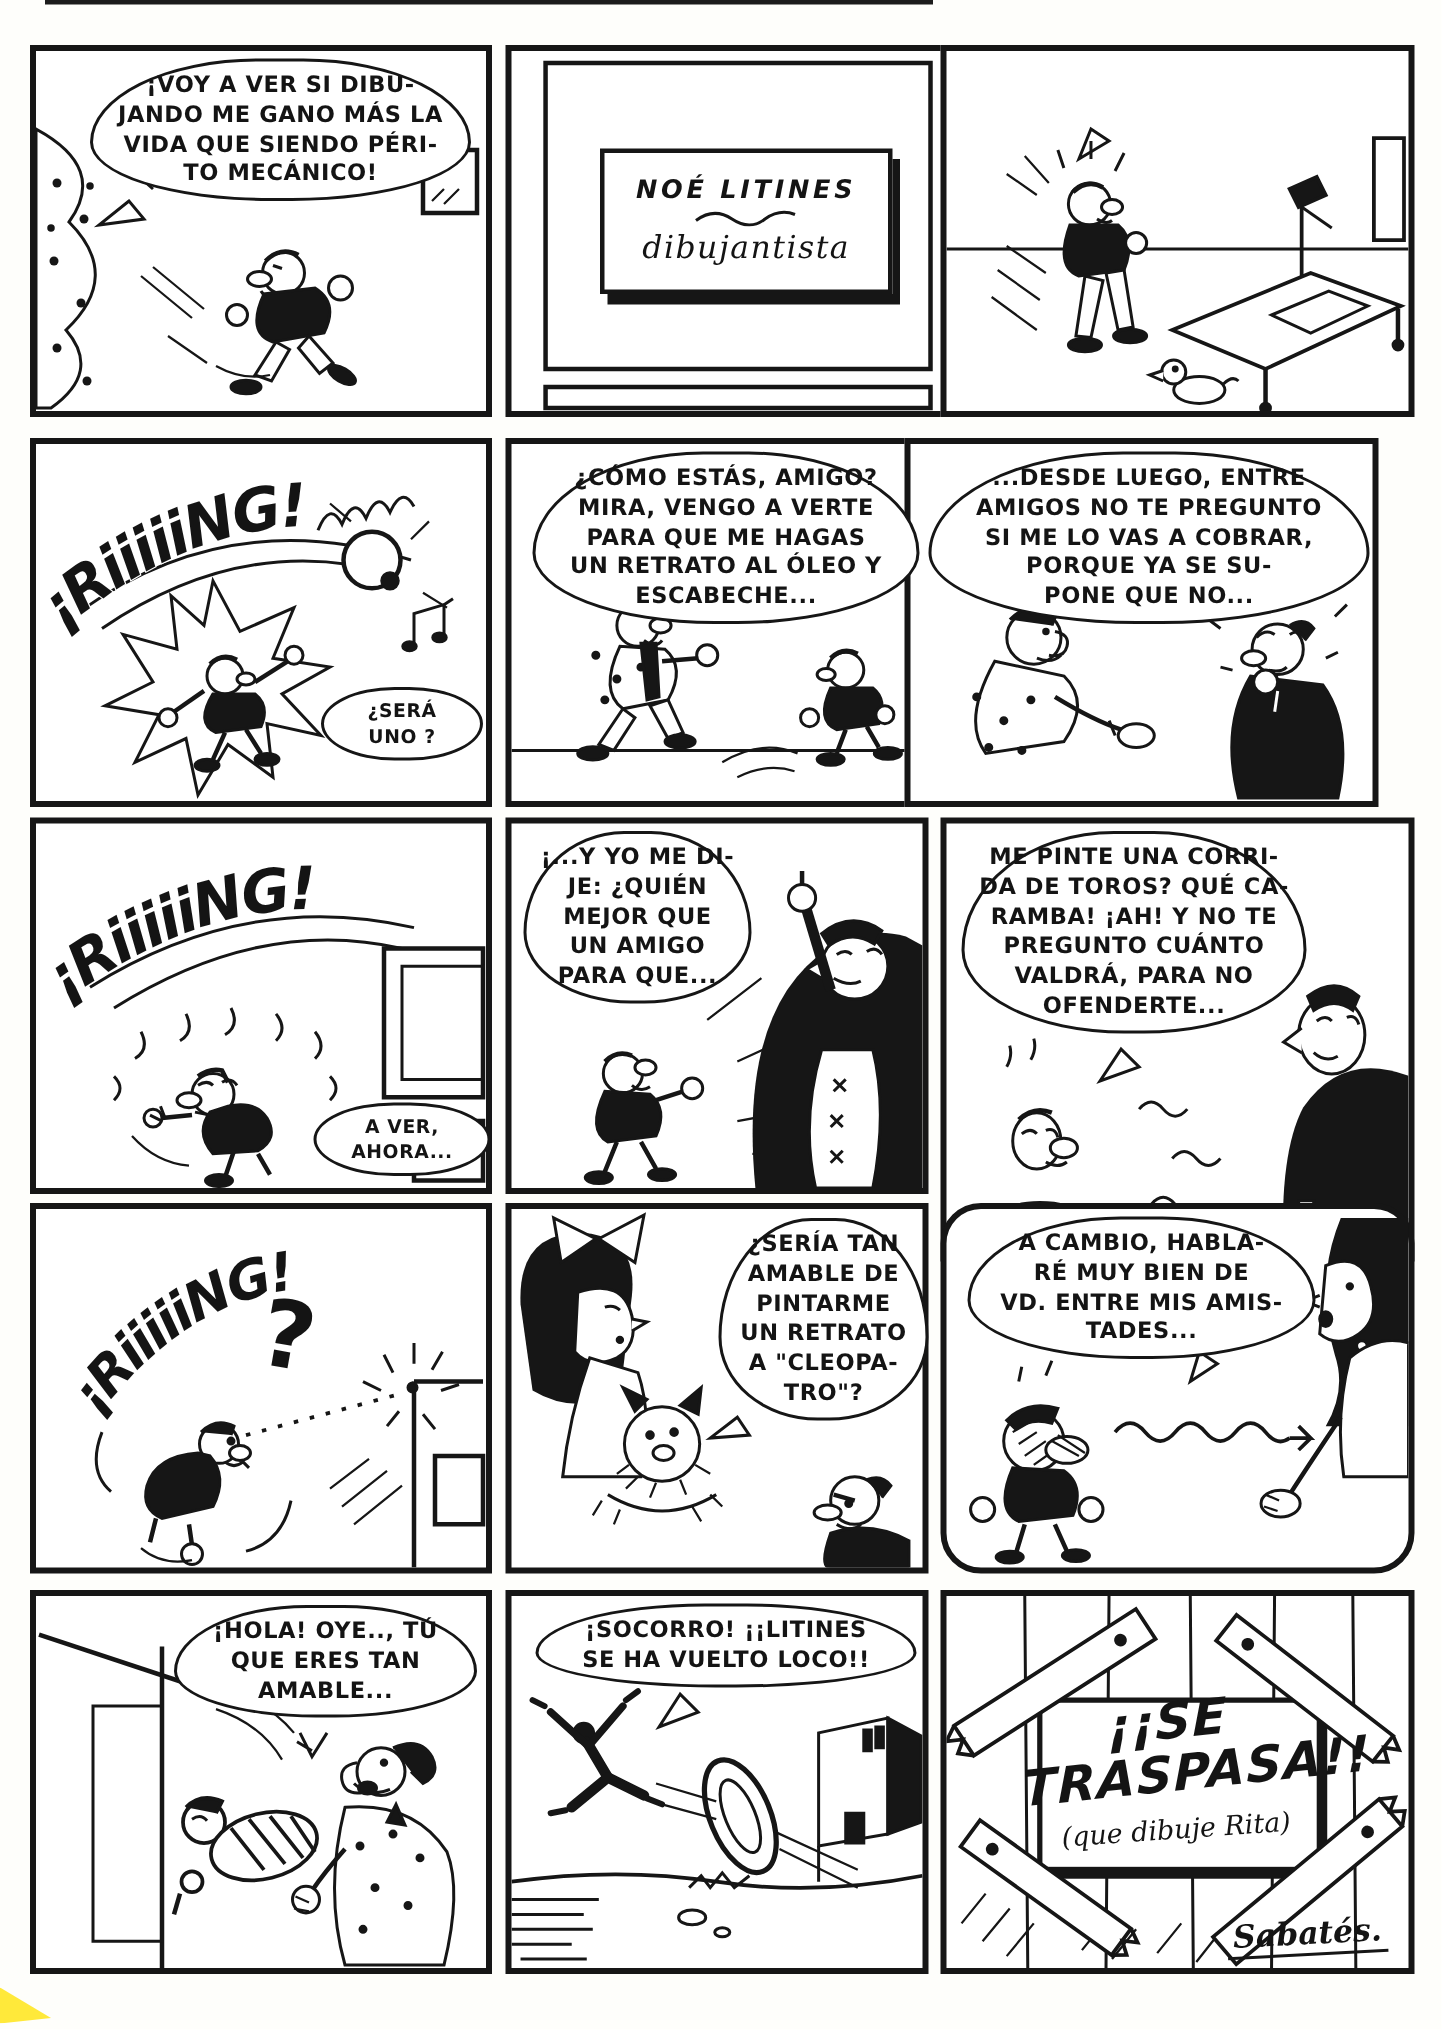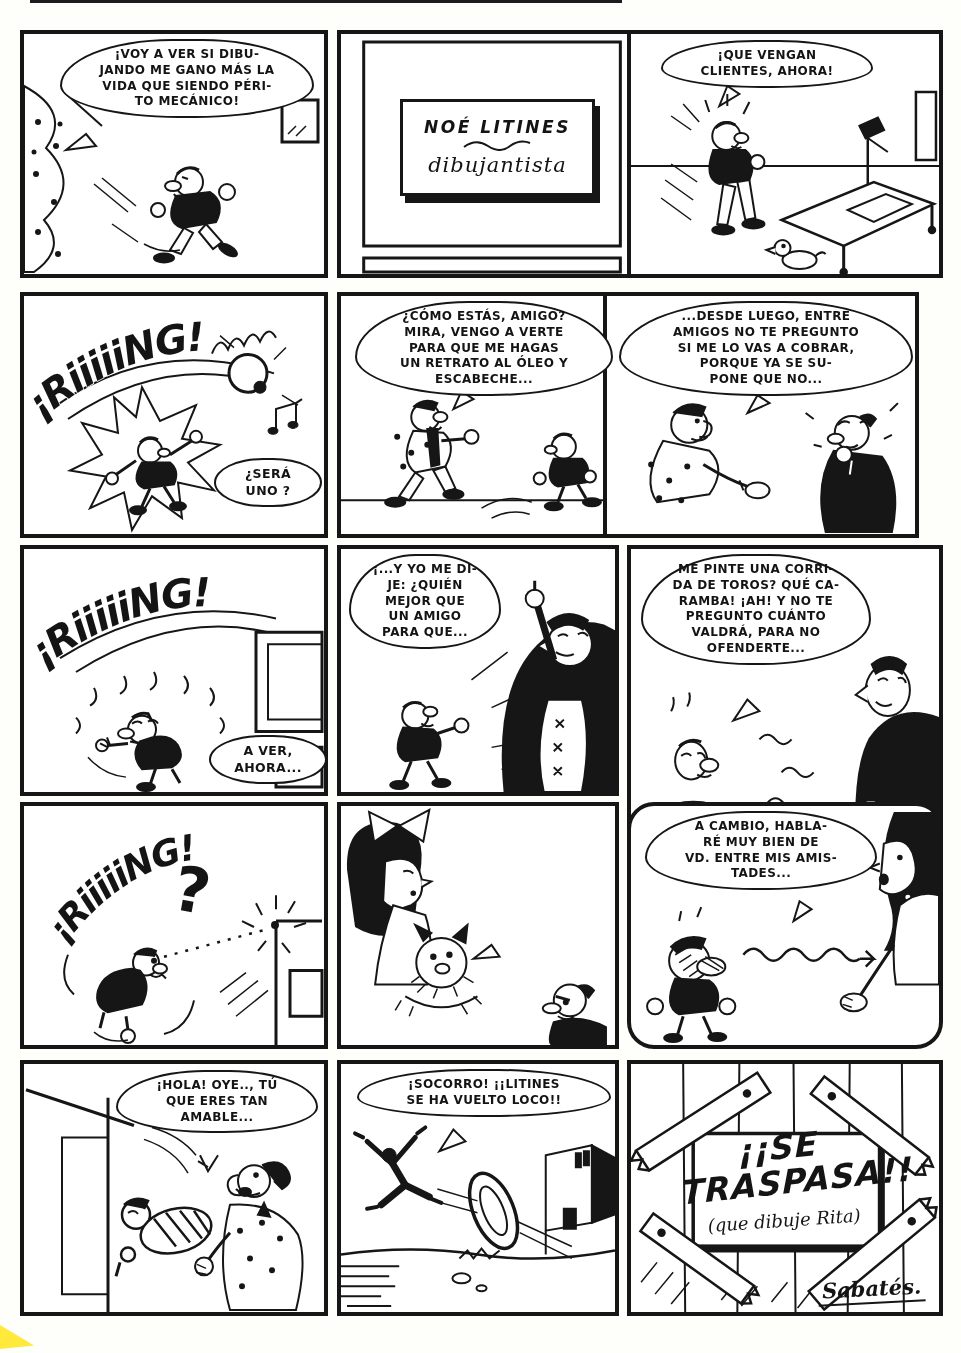--- a/index.html
+++ b/index.html
@@ -5,21 +5,21 @@
   html,body{margin:0;padding:0;background:#ffffff;}
   .page{position:relative;width:961px;height:1353px;background:#fefefb;overflow:hidden;
         font-family:"DejaVu Sans",sans-serif;color:#141414;}
   .top-rule{position:absolute;left:30px;top:0;width:592px;height:3px;background:#1c1c1c;}
   .smudge{position:absolute;left:0;top:1325px;width:34px;height:24px;
           clip-path:polygon(0 0,100% 85%,0 100%);}
   .panel{position:absolute;background:#ffffff;border:4px solid #161616;box-sizing:border-box;}
   .art{position:absolute;left:0;top:0;width:100%;height:100%;}
   .art *{vector-effect:non-scaling-stroke;}
   .bubble{position:absolute;z-index:3;background:#fff;border:2px solid #161616;border-radius:16px;
-          padding:6px 9px;font-weight:bold;font-size:12px;line-height:1.32;letter-spacing:.4px;
+          padding:6px 9px;font-weight:bold;font-size:15px;line-height:1.32;letter-spacing:.4px;
           text-align:center;white-space:pre-line;}
   .bubble.small{font-size:12.5px;}
   .bubble.cloud{border-radius:45% 45% 48% 48% / 60% 60% 42% 42%;}
   .sfx-svg{position:absolute;left:0;top:0;width:100%;height:100%;z-index:2;overflow:visible;}
   .sfx{font-family:"DejaVu Sans",sans-serif;font-weight:bold;font-style:italic;
        font-size:40px;fill:#141414;letter-spacing:-2px;paint-order:stroke;stroke:#fff;stroke-width:1.5px;}
   .doorsign{position:absolute;left:19%;top:27%;width:61%;height:38%;background:#fff;
             border:3px solid #161616;box-shadow:5px 7px 0 #161616;z-index:3;
             display:flex;flex-direction:column;align-items:center;justify-content:center;gap:2px;}
   .doorsign .name{font-weight:bold;font-style:italic;letter-spacing:2.5px;font-size:17px;}
@@ -131,22 +131,20 @@
       </g>
       <g stroke="#161616" stroke-width="2" fill="#fff">
         <ellipse cx="168" cy="226" rx="17" ry="9"></ellipse>
         <circle cx="151" cy="214" r="8"></circle>
         <path d="M144,213 l-9,3 l9,4" fill="#fff"></path>
         <circle cx="152" cy="212" r="1.3" fill="#161616"></circle>
         <path d="M184,222 q6,-6 10,-2" fill="none"></path>
       </g>
       <rect x="284" y="58" width="20" height="68" fill="#fff" stroke="#161616" stroke-width="2.5"></rect>
     </svg>
-    <div class="bubble cloud" style="left:30px;top:6px;width:190px;">¡QUE VENGAN
-CLIENTES, AHORA!</div>
   </div>
 
   <div class="panel" style="left:20px;top:292px;width:308px;height:246px;">
     <svg class="art" viewBox="0 0 300 240" preserveAspectRatio="none">
       <path d="M30,112 Q130,40 250,78 M44,124 Q140,58 240,88" fill="none" stroke="#161616" stroke-width="2"></path>
       <g stroke="#161616" fill="#fff">
         <path d="M188,58 q8,-20 16,-4 q8,-20 16,-4 q8,-20 16,-4 q8,-18 16,-4" fill="none" stroke-width="2"></path>
         <circle cx="224" cy="78" r="19" stroke-width="3"></circle>
         <circle cx="236" cy="92" r="6" fill="#161616"></circle>
         <path d="M196,40 l14,12 M262,52 l-12,12 M258,100 l16,10" stroke-width="1.5"></path>
@@ -429,20 +427,26 @@
         <circle cx="228" cy="196" r="16"></circle>
         <path d="M236,182 q10,-4 16,4 l-6,8" fill="#161616"></path>
         <path d="M214,192 l14,4" stroke-width="3"></path>
         <circle cx="224" cy="198" r="2" fill="#161616"></circle>
         <ellipse cx="210" cy="204" rx="9" ry="5"></ellipse>
         <path d="M216,212 q10,6 16,0" fill="none"></path>
         <path d="M212,218 q-8,23 0,23 l52,0 l0,-18 q-26,-14 -52,-5 z" fill="#161616"></path>
       </g>
       <path d="M150,140 l-18,14 l26,-2 z" fill="#fff" stroke="#161616" stroke-width="2"></path>
     </svg>
+    <div class="bubble cloud" style="left:138px;top:6px;width:118px;">¿SERÍA TAN
+AMABLE DE
+PINTARME
+UN RETRATO
+A "CLEOPA-
+TRO"?</div>
   </div>
 
   <div class="panel" style="left:627px;top:802px;width:316px;height:247px;border-radius:27px;">
     <svg class="art" viewBox="0 0 307 241" preserveAspectRatio="none">
       <path d="M168,96 l-6,20 l18,-12 z" fill="#fff" stroke="#161616" stroke-width="2"></path>
       <g stroke="#161616" stroke-width="2.5" fill="none">
         <path d="M112,150 q10,-12 20,0 q10,12 20,0 q10,-12 20,0 q10,12 20,0 q10,-12 20,0 q8,10 16,4"></path>
         <path d="M228,154 l14,0 l-8,-8 M242,154 l-8,8"></path>
       </g>
       <g stroke="#161616" stroke-width="2" fill="#fff">

